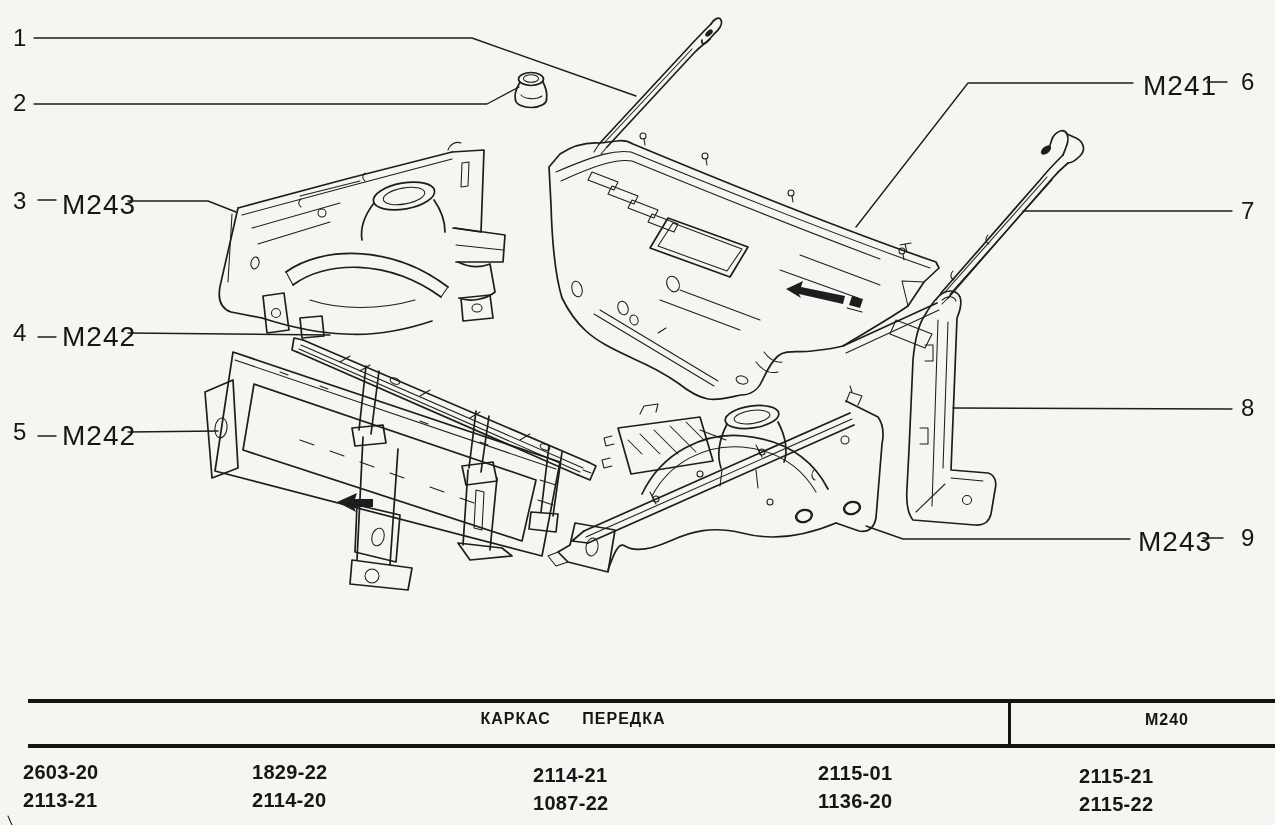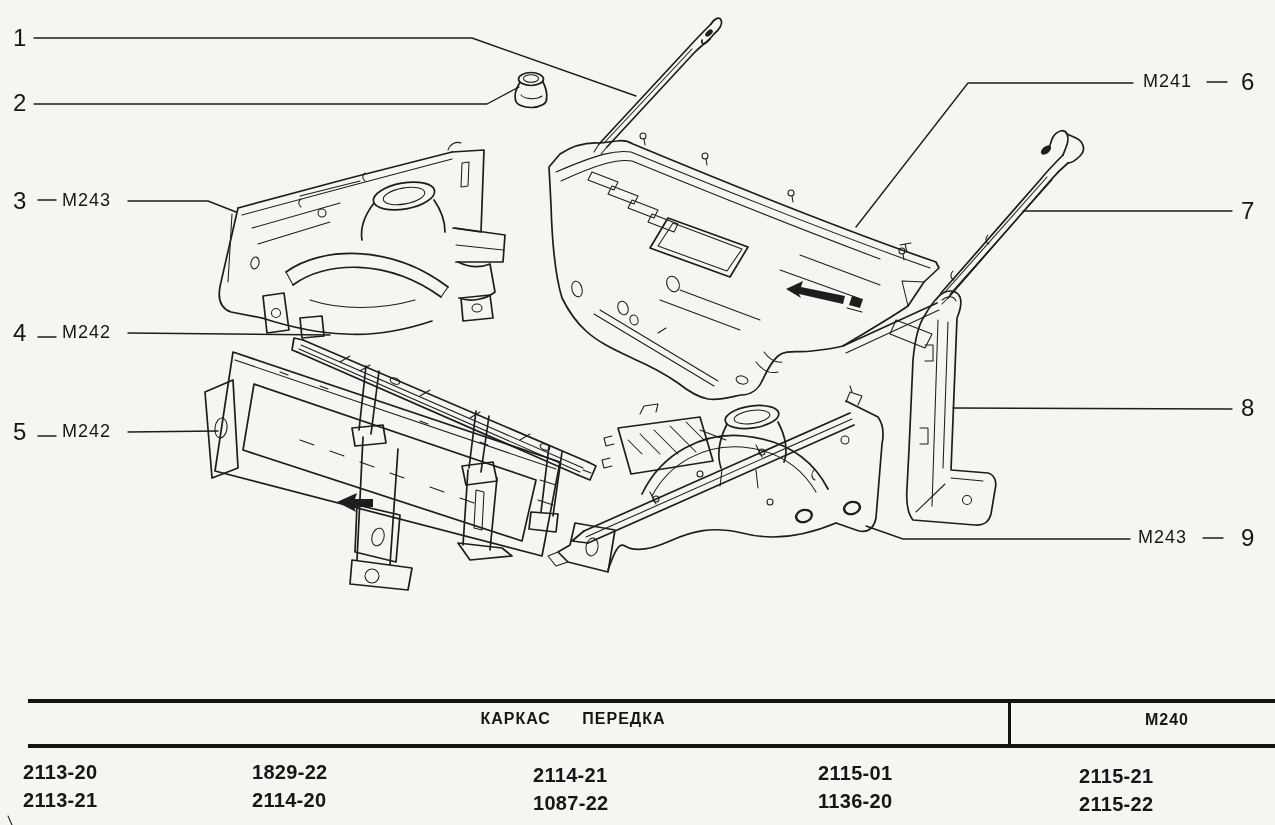--- a/index.html
+++ b/index.html
@@ -13,21 +13,21 @@
   svg.art *{vector-effect:non-scaling-stroke;}
   svg.art path,svg.art ellipse,svg.art circle,svg.art line{
     fill:none;stroke:#1d1d1d;stroke-width:1.7;
     stroke-linecap:round;stroke-linejoin:round;
   }
   svg.art .tn{stroke-width:1.05;}
   svg.art .ld{stroke-width:1.35;}
   svg.art .sd{fill:#1d1d1d;stroke:none;}
   svg.art .hv{stroke-width:2.4;}
   .callout-num{position:absolute;font-size:24px;line-height:1;font-weight:500;}
-  .callout-code{position:absolute;font-size:18px;line-height:1;font-weight:500;letter-spacing:1px;}
+  .callout-code{position:absolute;font-size:28px;line-height:1;font-weight:500;letter-spacing:1px;}
   .tbl-rule{position:absolute;left:28px;width:1247px;height:4px;background:#141414;}
   .tbl-divider{position:absolute;left:1008px;top:699px;width:3px;height:49px;background:#141414;}
   .tbl-title{
     position:absolute;left:573px;top:710px;transform:translateX(-50%);
     font-size:16px;font-weight:bold;letter-spacing:1px;word-spacing:26px;white-space:nowrap;
   }
   .tbl-code{
     position:absolute;left:1167px;top:711px;transform:translateX(-50%);
     font-size:16px;font-weight:bold;letter-spacing:1px;
   }
@@ -269,21 +269,21 @@
   <div class="callout-num" style="left:1241px;top:526px">9</div>
 
   <div>
     <div class="tbl-rule" style="top:699px"></div>
     <div class="tbl-rule" style="top:744px"></div>
     <div class="tbl-divider"></div>
     <div class="tbl-title">КАРКАС ПЕРЕДКА</div>
     <div class="tbl-code">M240</div>
 
     <div>
-      <span class="model" style="left:23px;top:762px">2113-20</span>
+      <span class="model" style="left:23px;top:762px">2603-20</span>
       <span class="model" style="left:252px;top:762px">1829-22</span>
       <span class="model" style="left:533px;top:765px">2114-21</span>
       <span class="model" style="left:818px;top:763px">2115-01</span>
       <span class="model" style="left:1079px;top:766px">2115-21</span>
       <span class="model" style="left:23px;top:790px">2113-21</span>
       <span class="model" style="left:252px;top:790px">2114-20</span>
       <span class="model" style="left:533px;top:793px">1087-22</span>
       <span class="model" style="left:818px;top:791px">1136-20</span>
       <span class="model" style="left:1079px;top:794px">2115-22</span>
     </div>

